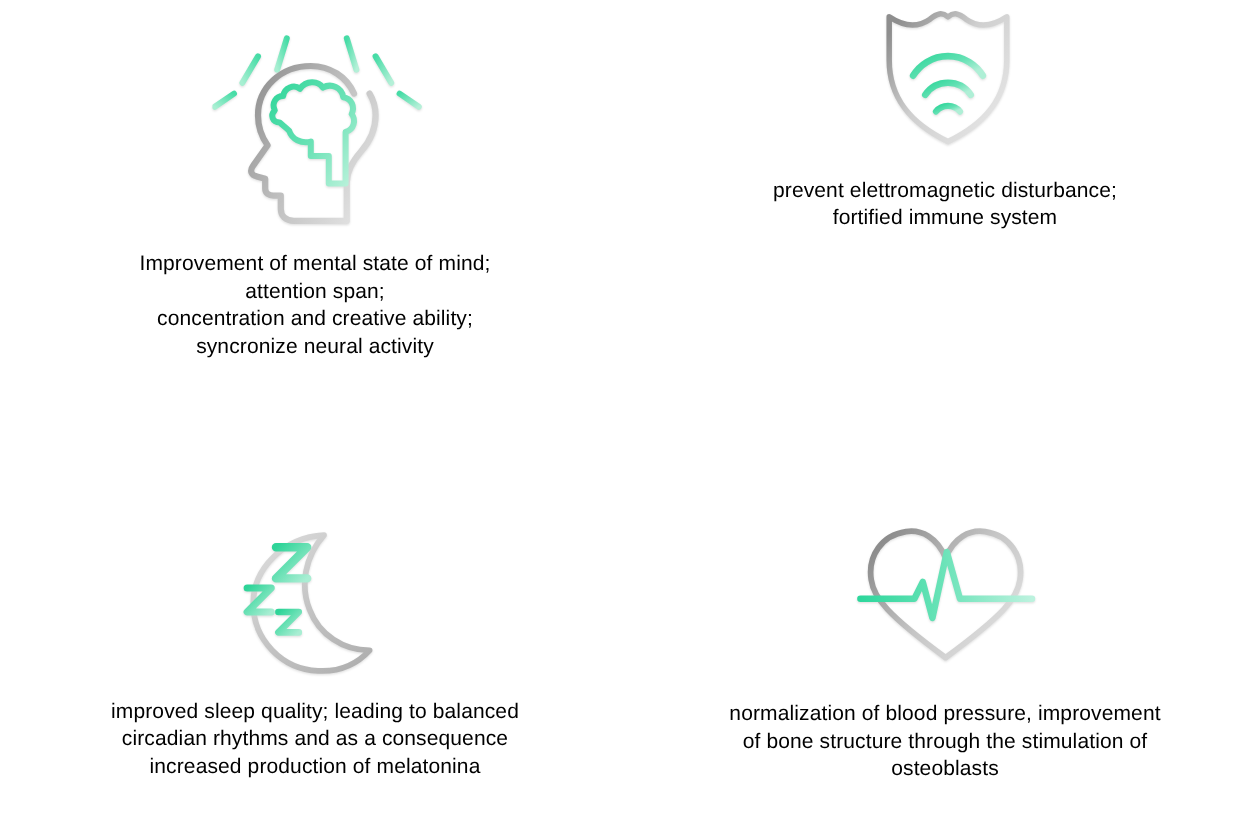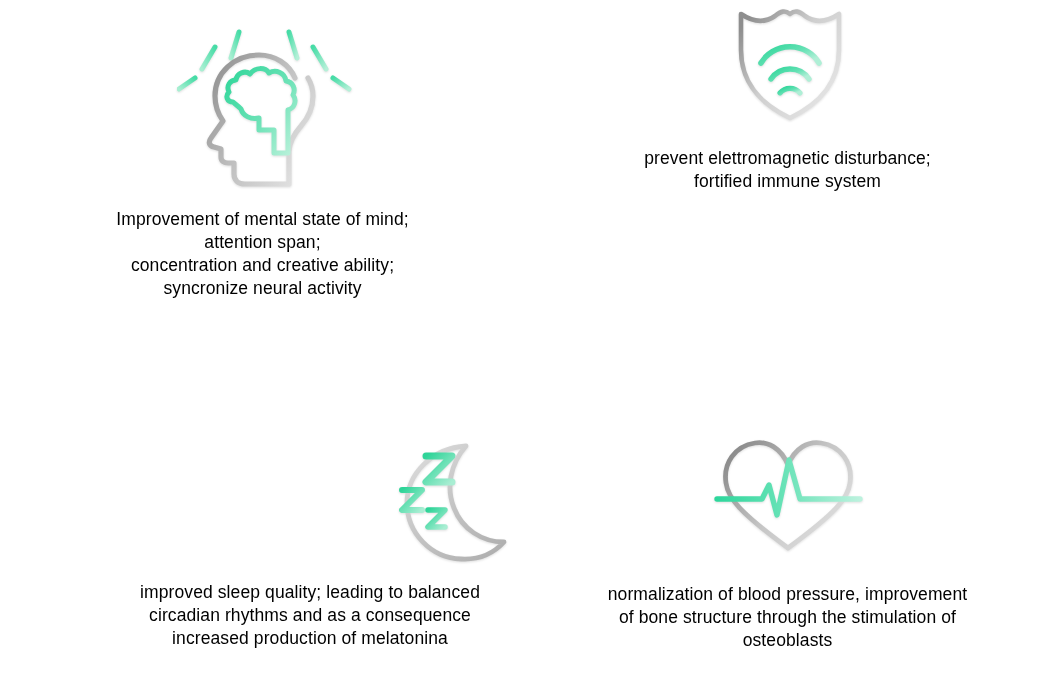--- a/index.html
+++ b/index.html
@@ -26,21 +26,21 @@
   .cell {
     position: relative;
     display: flex;
     flex-direction: column;
     align-items: center;
   }
 
   
   .cell-brain   { padding-top: 22px; }
   .cell-shield  { }
-  .cell-moon    { padding-top: 88px; align-items: flex-end; }
+  .cell-moon    { padding-top: 88px; }
   .cell-heart   { padding-top: 86px; }
 
   .icon-wrap {
     display: block;
     line-height: 0;
   }
 
   .cell-brain  .icon-wrap { width: 175px; height: 170px; margin-left: 4px; }
   .cell-shield .icon-wrap { width: 130px; height: 125px; margin-left: 4px; }
   .cell-moon   .icon-wrap { width: 135px; height: 125px; margin-left: -2px; }

